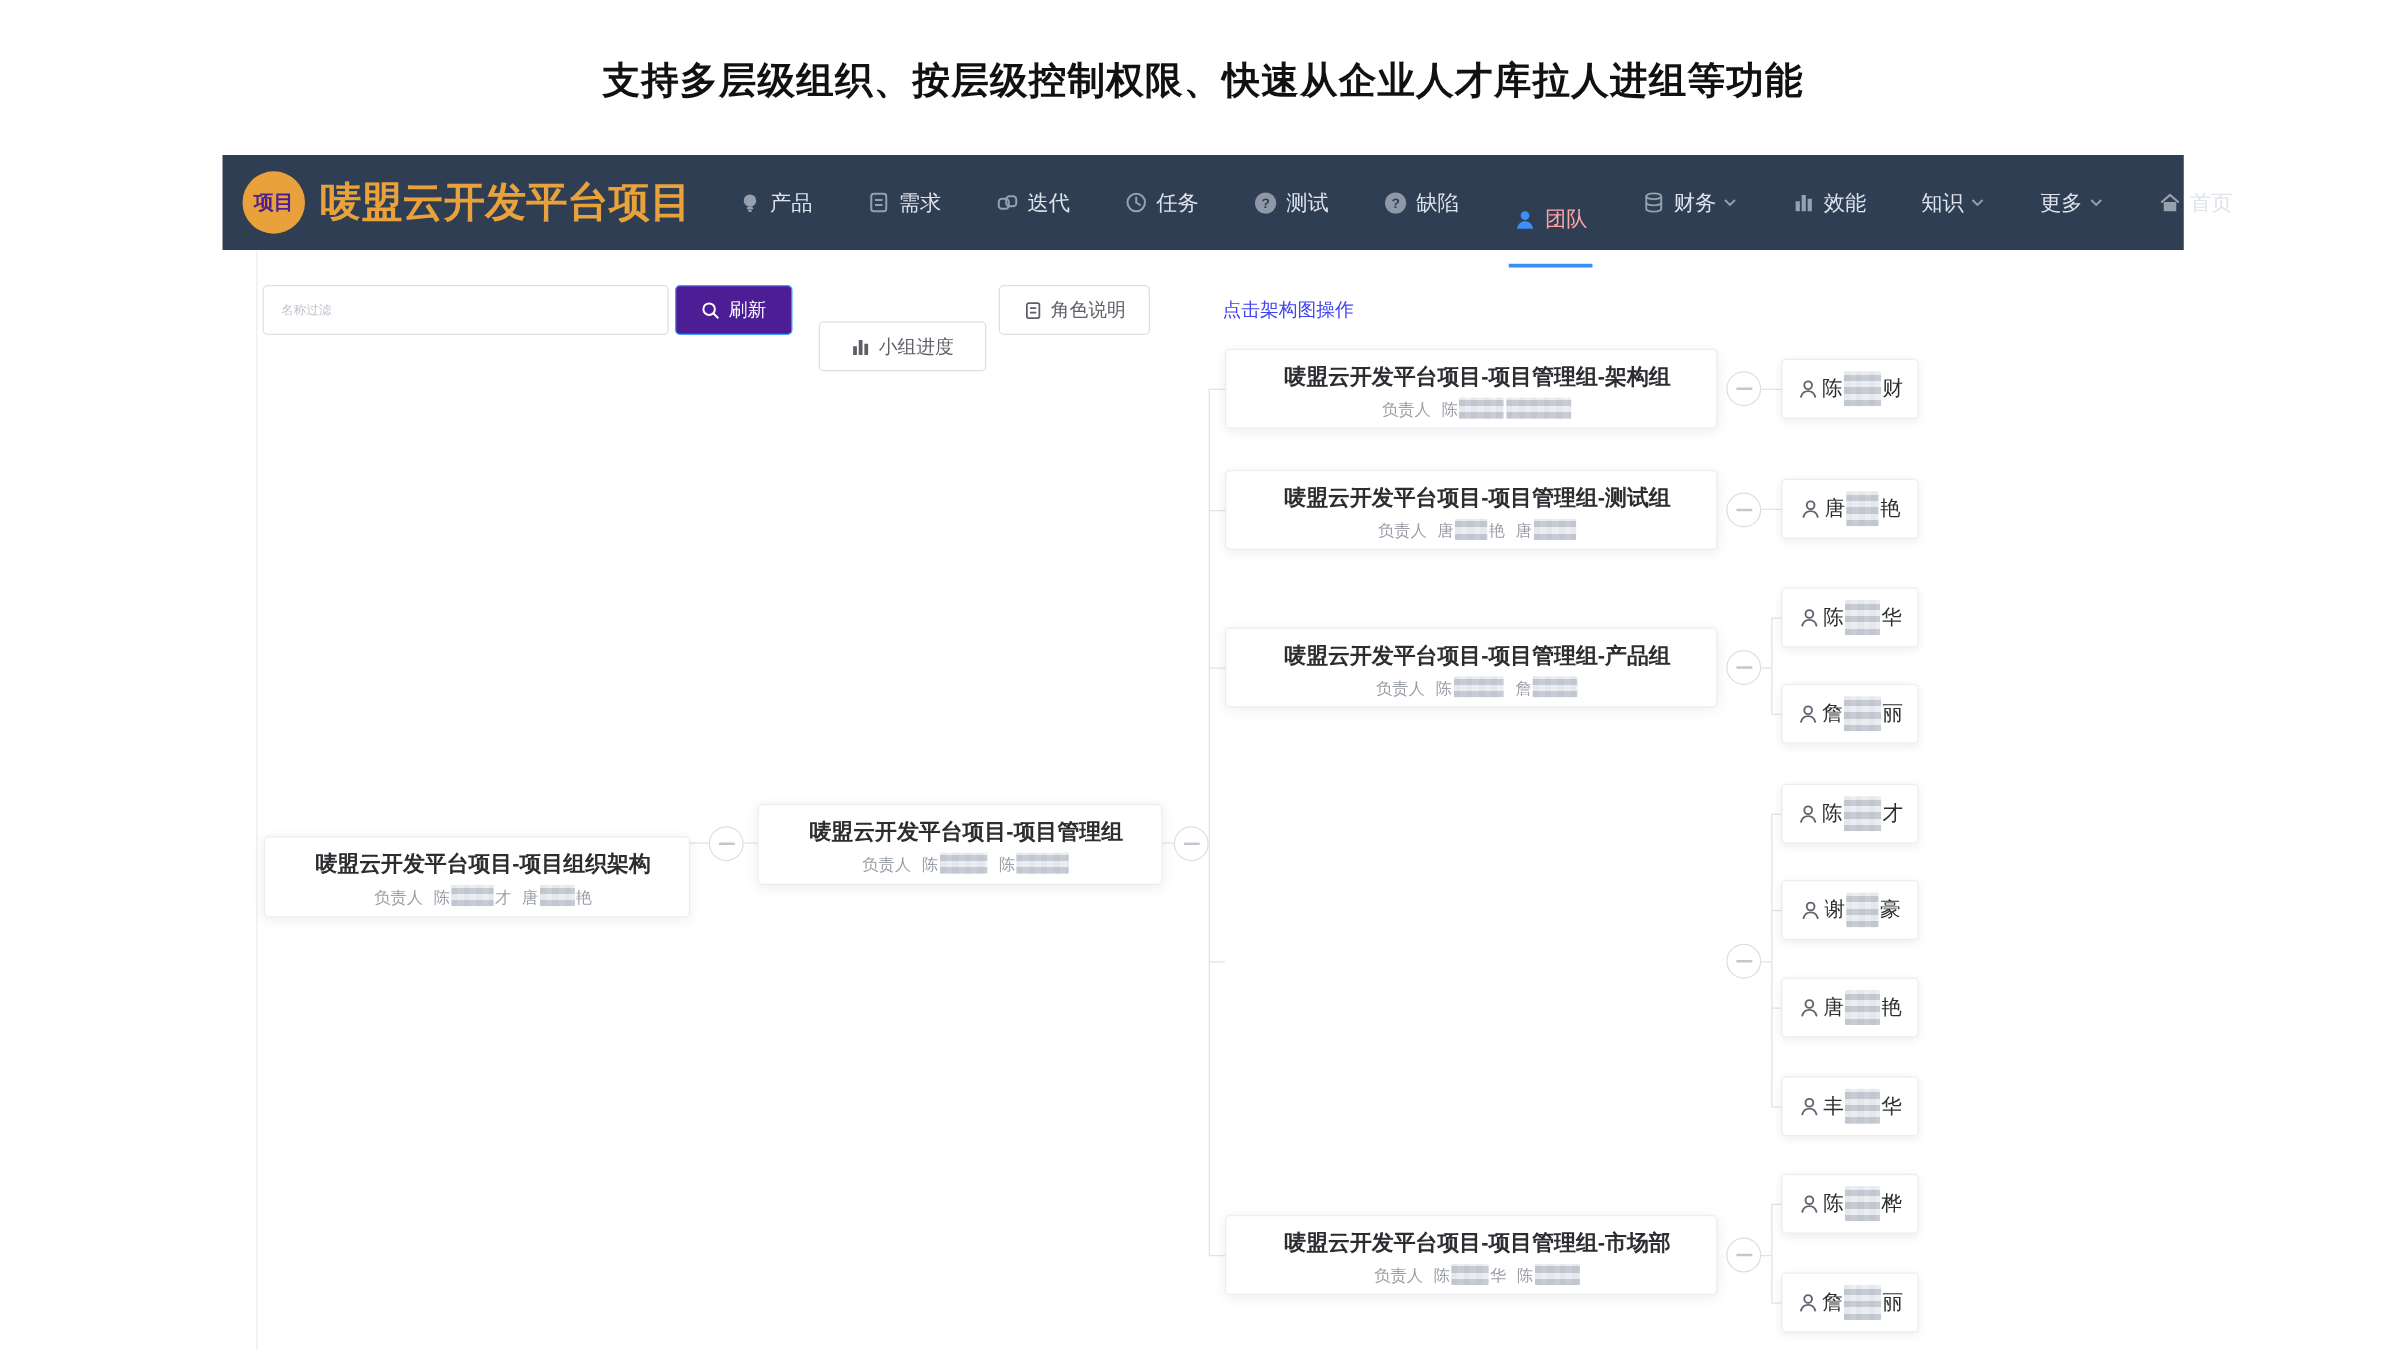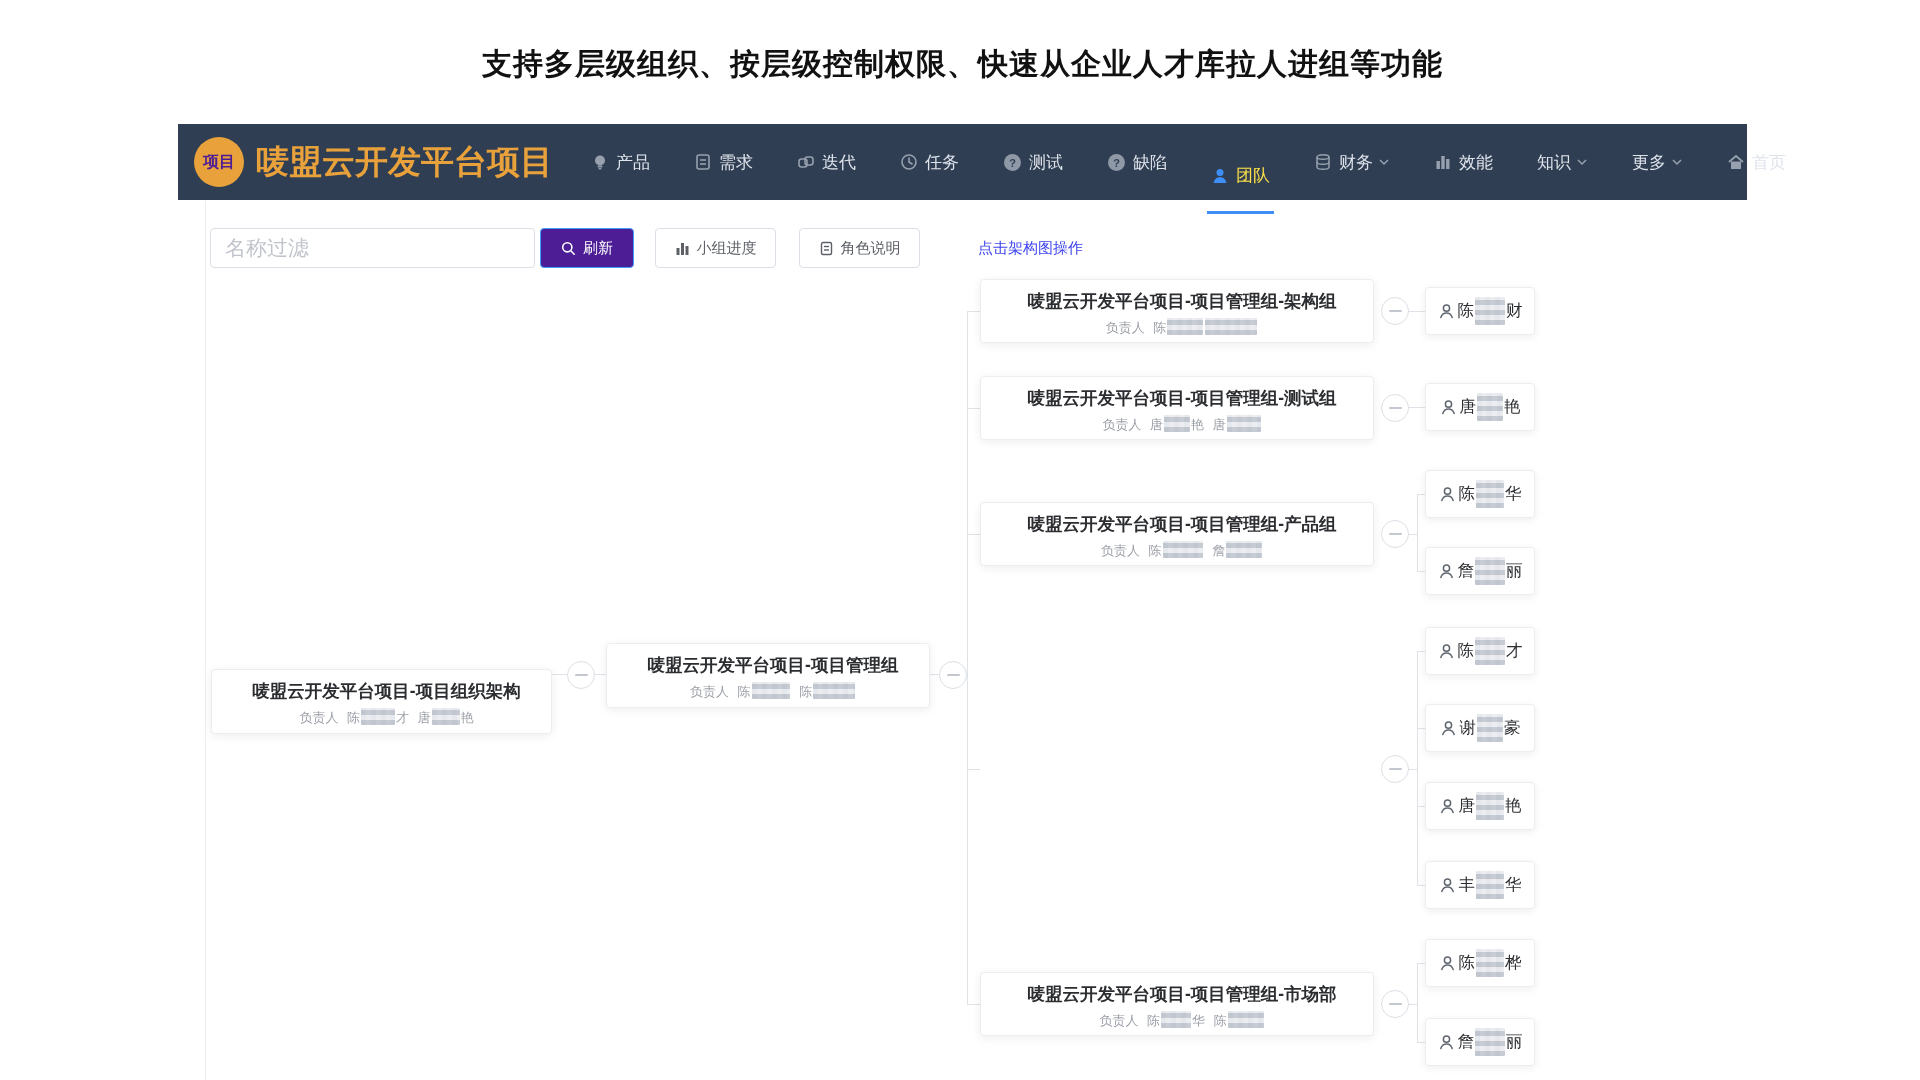--- a/index.html
+++ b/index.html
@@ -14,38 +14,38 @@
   .navbar{position:absolute;left:178px;top:124px;width:1569px;height:76px;
           background:#2f3e52;display:flex;align-items:center;}
   .logo{width:50px;height:50px;border-radius:50%;background:#e9a23b;margin-left:16px;
         display:flex;align-items:center;justify-content:center;
         color:#4c1d95;font-size:16px;font-weight:bold;flex:none;}
   .brand{color:#e9a23b;font-size:33px;font-weight:bold;margin-left:12px;white-space:nowrap;}
   .nav{display:flex;align-items:center;height:100%;margin-left:38px;gap:44px;}
   .nav-item{display:flex;align-items:center;gap:7px;height:100%;cursor:pointer;
             color:#dfe4ec;font-size:17px;white-space:nowrap;position:relative;}
   .nav-item .nicon{display:flex;align-items:center;}
-  .nav-item.active{color:#fde047;margin-top:27px;}
+  .nav-item.active{color:#fca5a5;margin-top:27px;}
   .nav-item.active::after{content:"";position:absolute;left:-4px;right:-4px;bottom:0;
             height:3px;background:#3e8ef7;}
   .chev{margin-left:-2px;display:flex;align-items:center;}
 
   
   .panel-border{position:absolute;left:205px;top:201px;width:1px;height:879px;background:#ededed;}
 
   
   .filter-input{position:absolute;left:210px;top:228px;width:325px;height:40px;box-sizing:border-box;
-        border:1px solid #dcdfe6;border-radius:4px;padding:0 14px;font-size:21px;color:#ef4444;
+        border:1px solid #dcdfe6;border-radius:4px;padding:0 14px;font-size:10px;color:#ef4444;
         font-family:inherit;outline:none;}
   .filter-input::placeholder{color:#c0c4cc;}
   .btn{position:absolute;top:228px;height:40px;box-sizing:border-box;border-radius:4px;
        display:flex;align-items:center;justify-content:center;gap:7px;font-size:15px;cursor:pointer;}
   .btn-primary{left:540px;width:94px;background:#4c1d95;border:1px solid #409eff;color:#fff;}
   .btn-plain{background:#fff;border:1px solid #dcdfe6;color:#5c6066;}
-  .btn-progress{left:655px;width:121px;}
+  .btn-progress{left:655px;width:134px;margin-top:29px;}
   .btn-roles{left:799px;width:121px;}
   .op-link{position:absolute;left:978px;top:228px;height:40px;display:flex;align-items:center;
        color:#3d43ee;font-size:15px;cursor:pointer;}
 
   
   .node{position:absolute;background:#fff;border:1px solid #ebedf0;border-radius:4px;
         box-shadow:0 2px 10px rgba(0,0,0,.07);text-align:center;box-sizing:border-box;padding-top:9px;padding-left:10px;}
   .node-title{font-size:17.5px;font-weight:bold;color:#2b2d30;white-space:nowrap;}
   .node-sub{margin-top:5px;font-size:13px;color:#9a9ea6;white-space:nowrap;}
   .owner{margin-left:5px;}

